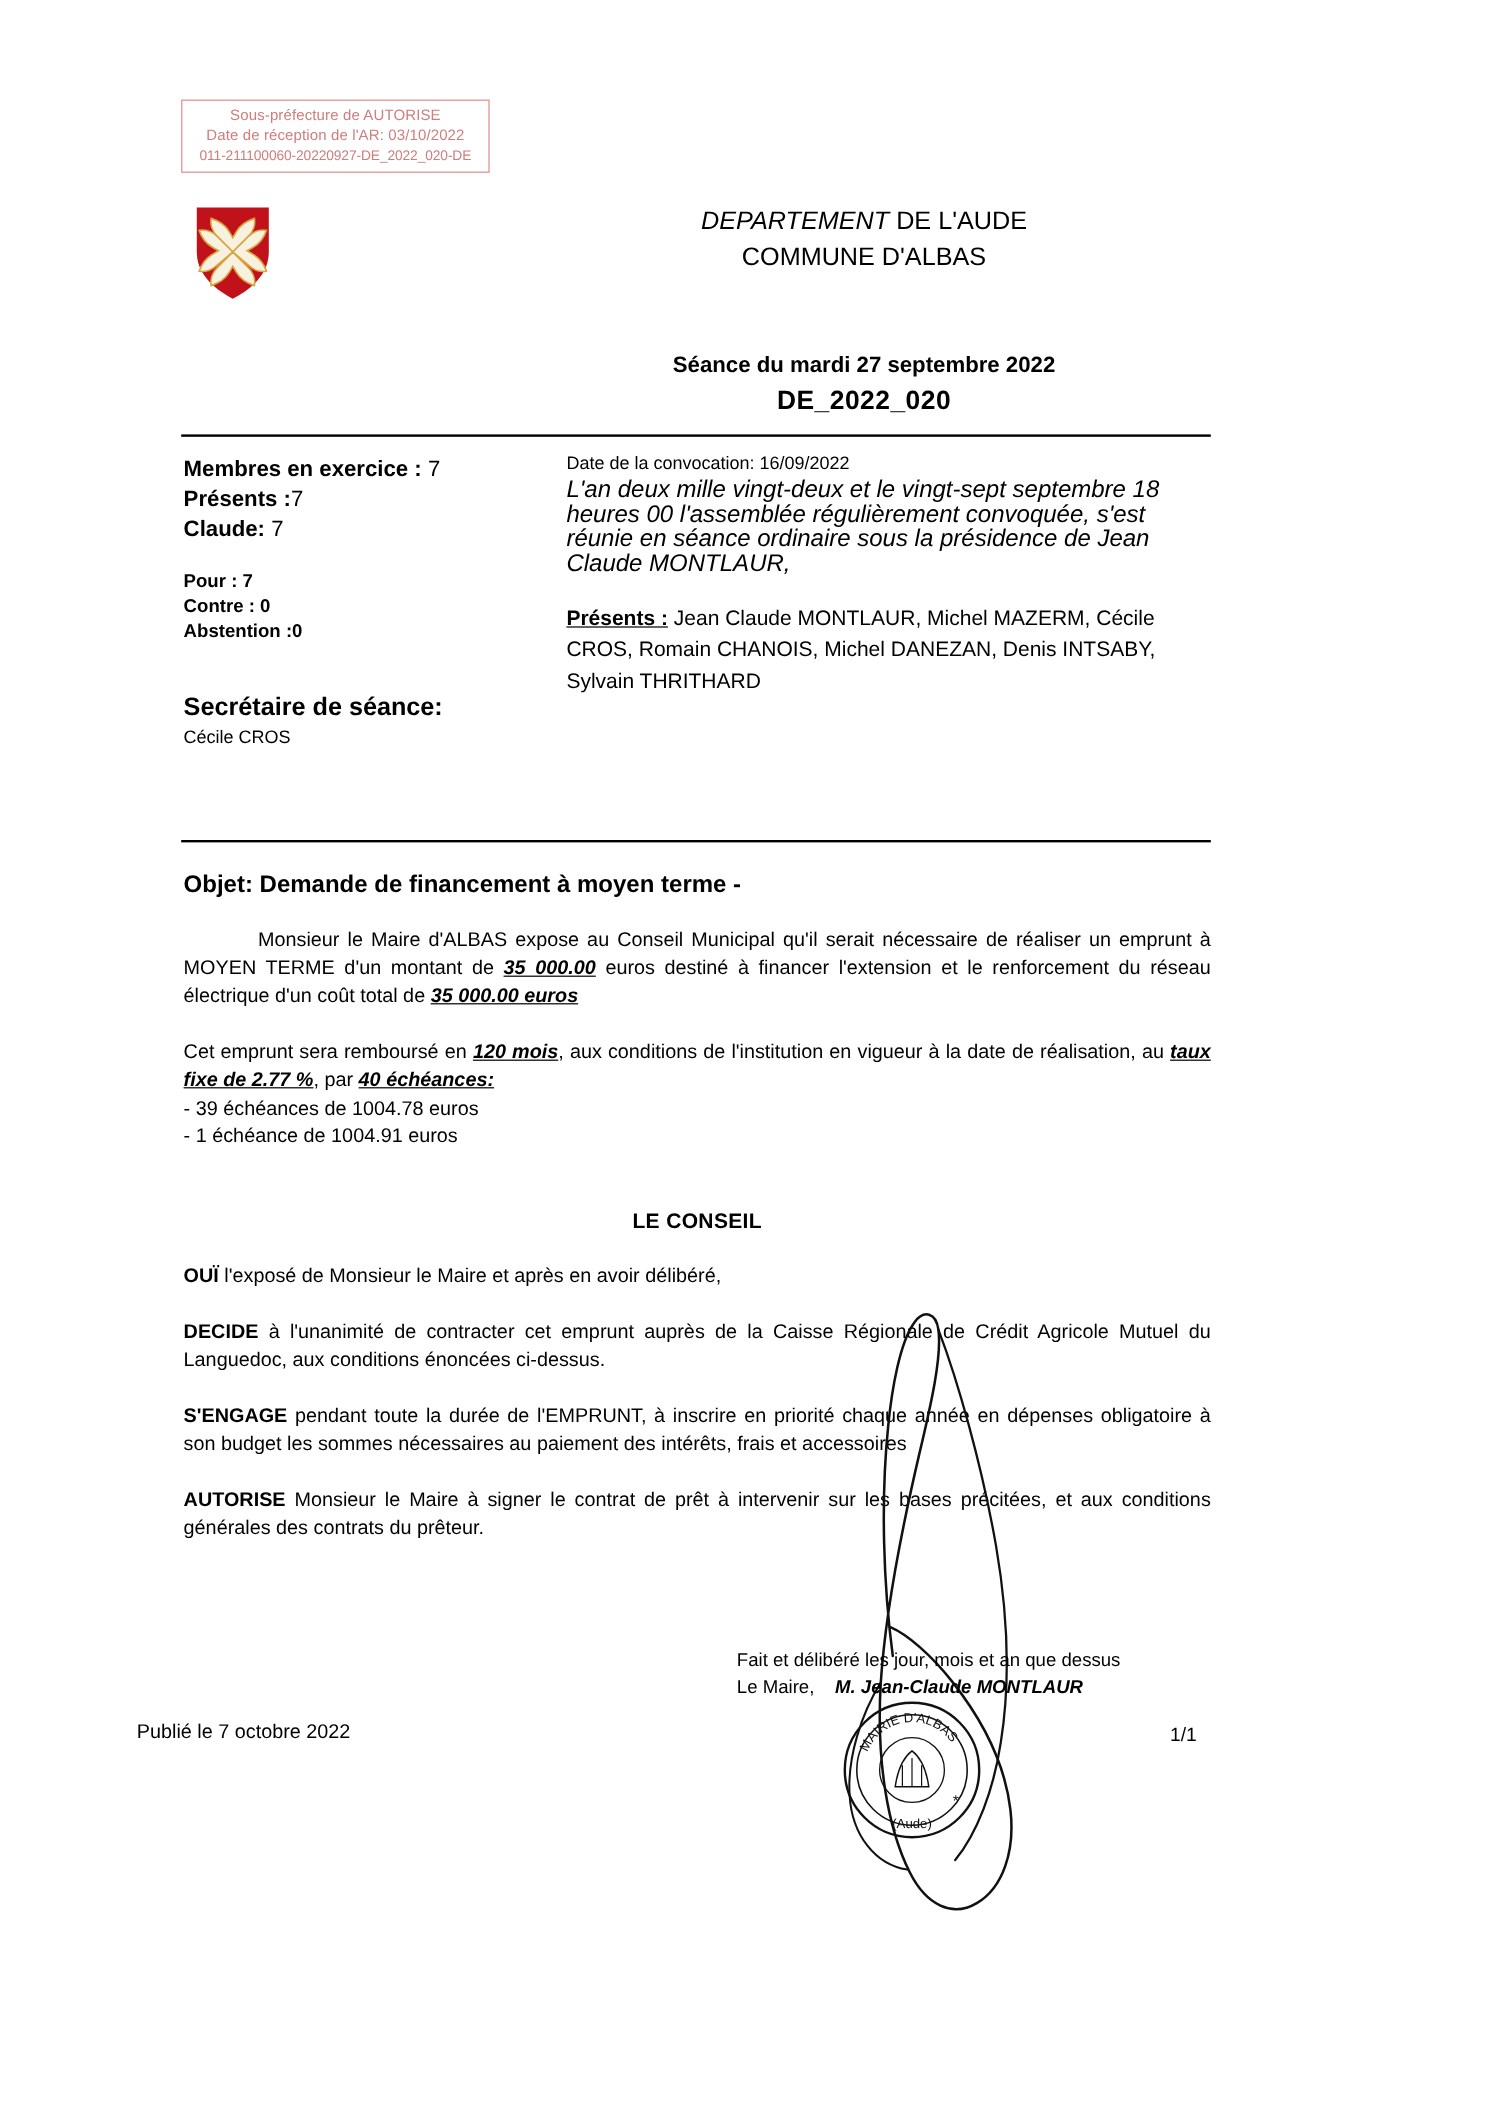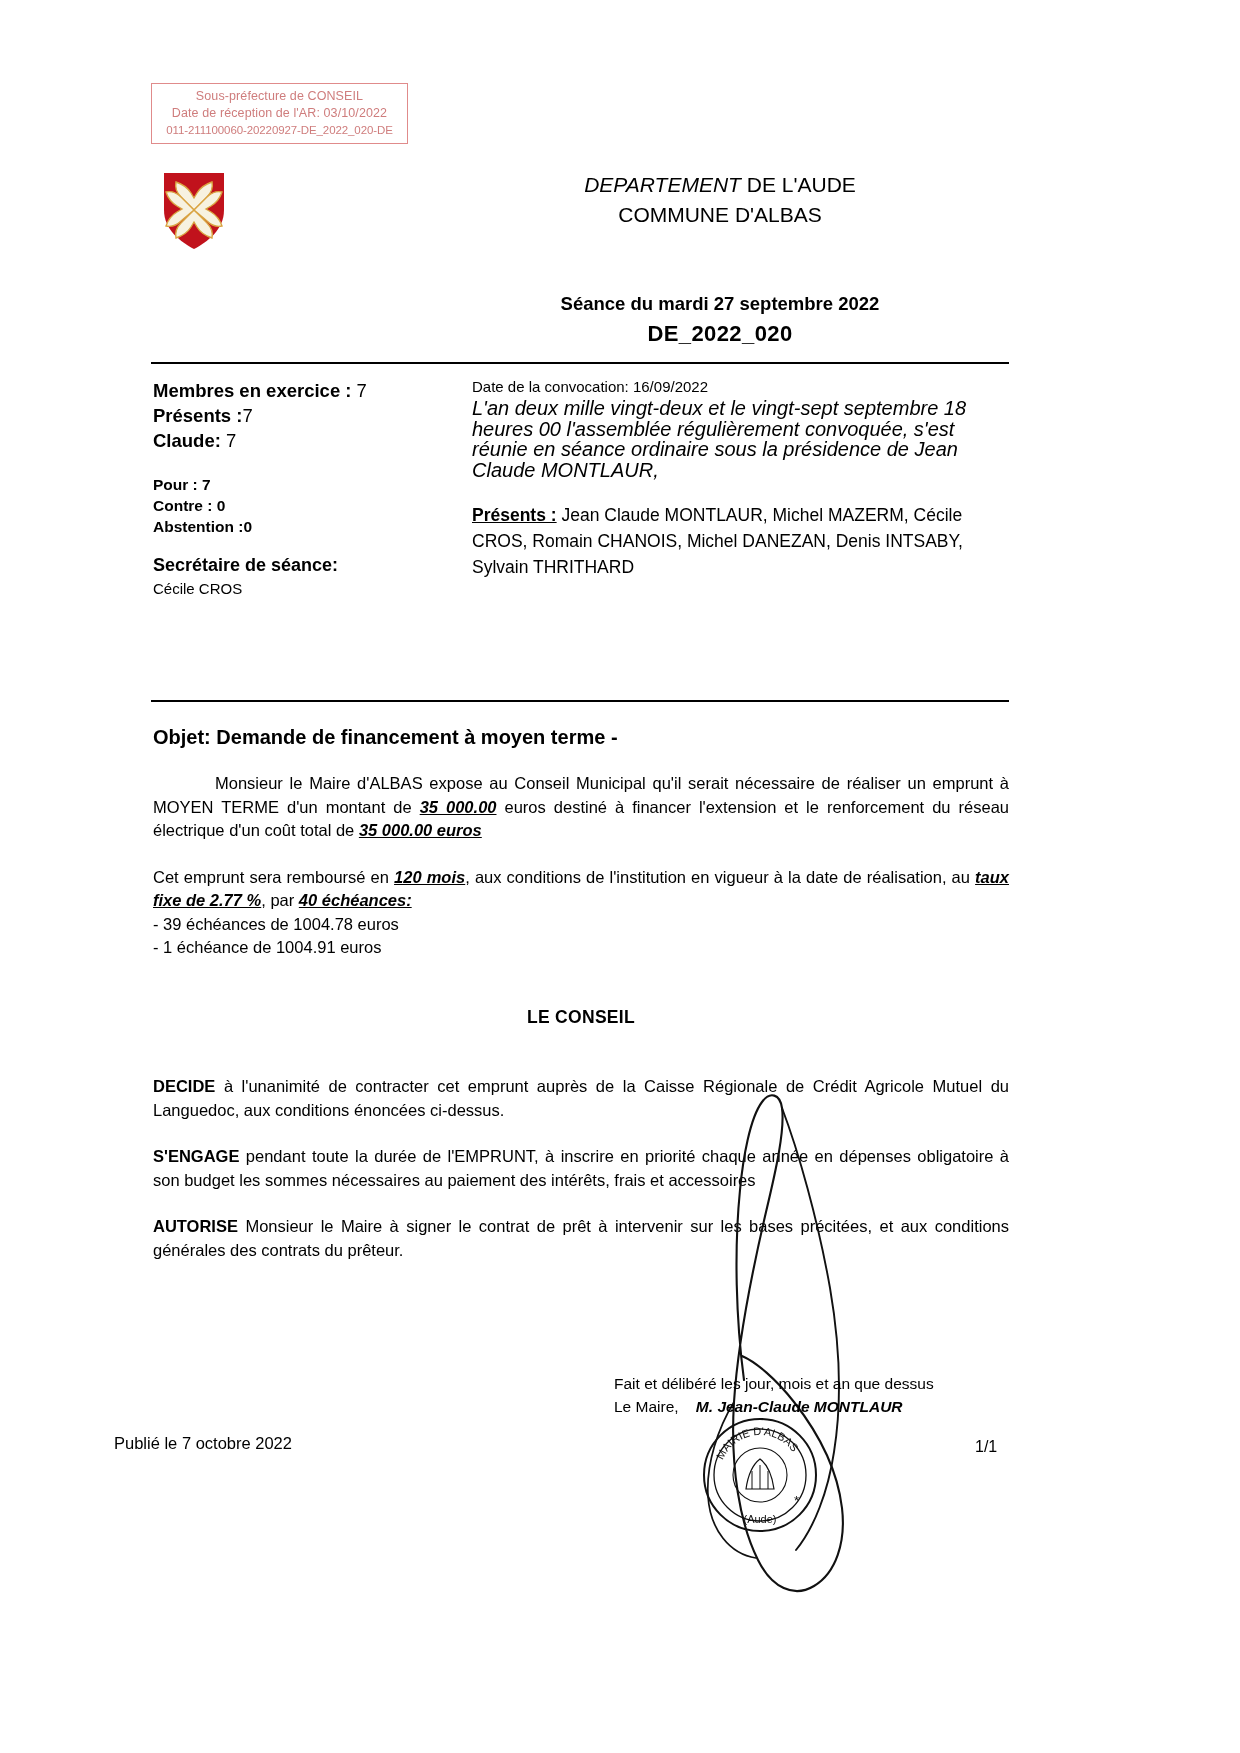--- a/index.html
+++ b/index.html
@@ -81,21 +81,21 @@
   
   .left-col {
     position: absolute;
     left: 153px;
     top: 378px;
     width: 300px;
   }
   .counts { font-size: 18.5px; line-height: 25px; }
   .counts b { font-weight: bold; }
   .votes { margin-top: 21px; font-size: 15.5px; line-height: 21px; font-weight: bold; }
-  .sec-title { margin-top: 18px; font-size: 18px; font-weight: bold; }
+  .sec-title { margin-top: 41px; font-size: 21px; font-weight: bold; }
   .sec-name { margin-top: 4px; font-size: 15px; }
 
   
   .right-col {
     position: absolute;
     left: 472px;
     top: 376px;
     width: 540px;
   }
   .conv-date { font-size: 15px; line-height: 21px; }
@@ -190,21 +190,21 @@
     top: 1438px;
     font-size: 16px;
   }
 </style>
 </head>
 <body>
 
 <div class="page">
 
   <div class="stamp">
-    <div>Sous-préfecture de CONSEIL</div>
+    <div>Sous-préfecture de AUTORISE</div>
     <div>Date de réception de l'AR: 03/10/2022</div>
     <div class="s3">011-211100060-20220927-DE_2022_020-DE</div>
   </div>
 
   <svg class="crest" viewBox="0 0 62 78">
     <path d="M1 1 H61 V38 C61 58 44 70 31 77 C18 70 1 58 1 38 Z" fill="#c1121c"></path>
     <path d="M31 38 L18 25 C14 21 12 15 13 10 C19 12 25 16 28 21 L31 26 L34 21
              C37 16 43 12 49 10 C50 15 48 21 44 25 Z" fill="#f7f2e0" stroke="#d9a441" stroke-width="1.4"></path>
     <path d="M31 38 L18 51 C14 55 12 61 13 66 C19 64 25 60 28 55 L31 50 L34 55
              C37 60 43 64 49 66 C50 61 48 55 44 51 Z" fill="#f7f2e0" stroke="#d9a441" stroke-width="1.4"></path>
@@ -266,20 +266,21 @@
 
     <div class="gap"></div>
 
 
     <div class="gap"></div>
 
     <p class="conseil">LE CONSEIL</p>
 
     <div class="gap"></div>
 
+    <p class="p-justify"><span class="b">OUÏ</span><span> l'exposé de Monsieur le Maire et après en avoir délibéré,</span></p>
 
     <div class="gap"></div>
 
     <p class="p-justify"><span class="b">DECIDE</span><span> à l'unanimité de contracter cet emprunt auprès de la Caisse Régionale de Crédit Agricole Mutuel du Languedoc, aux conditions  énoncées ci-dessus.</span></p>
 
     <div class="gap"></div>
 
     <p class="p-justify"><span class="b">S'ENGAGE</span><span> pendant toute la durée de l'EMPRUNT, à inscrire en priorité chaque année en dépenses obligatoire à son budget les sommes nécessaires au paiement des intérêts, frais et accessoires</span></p>
 
     <div class="gap"></div>

